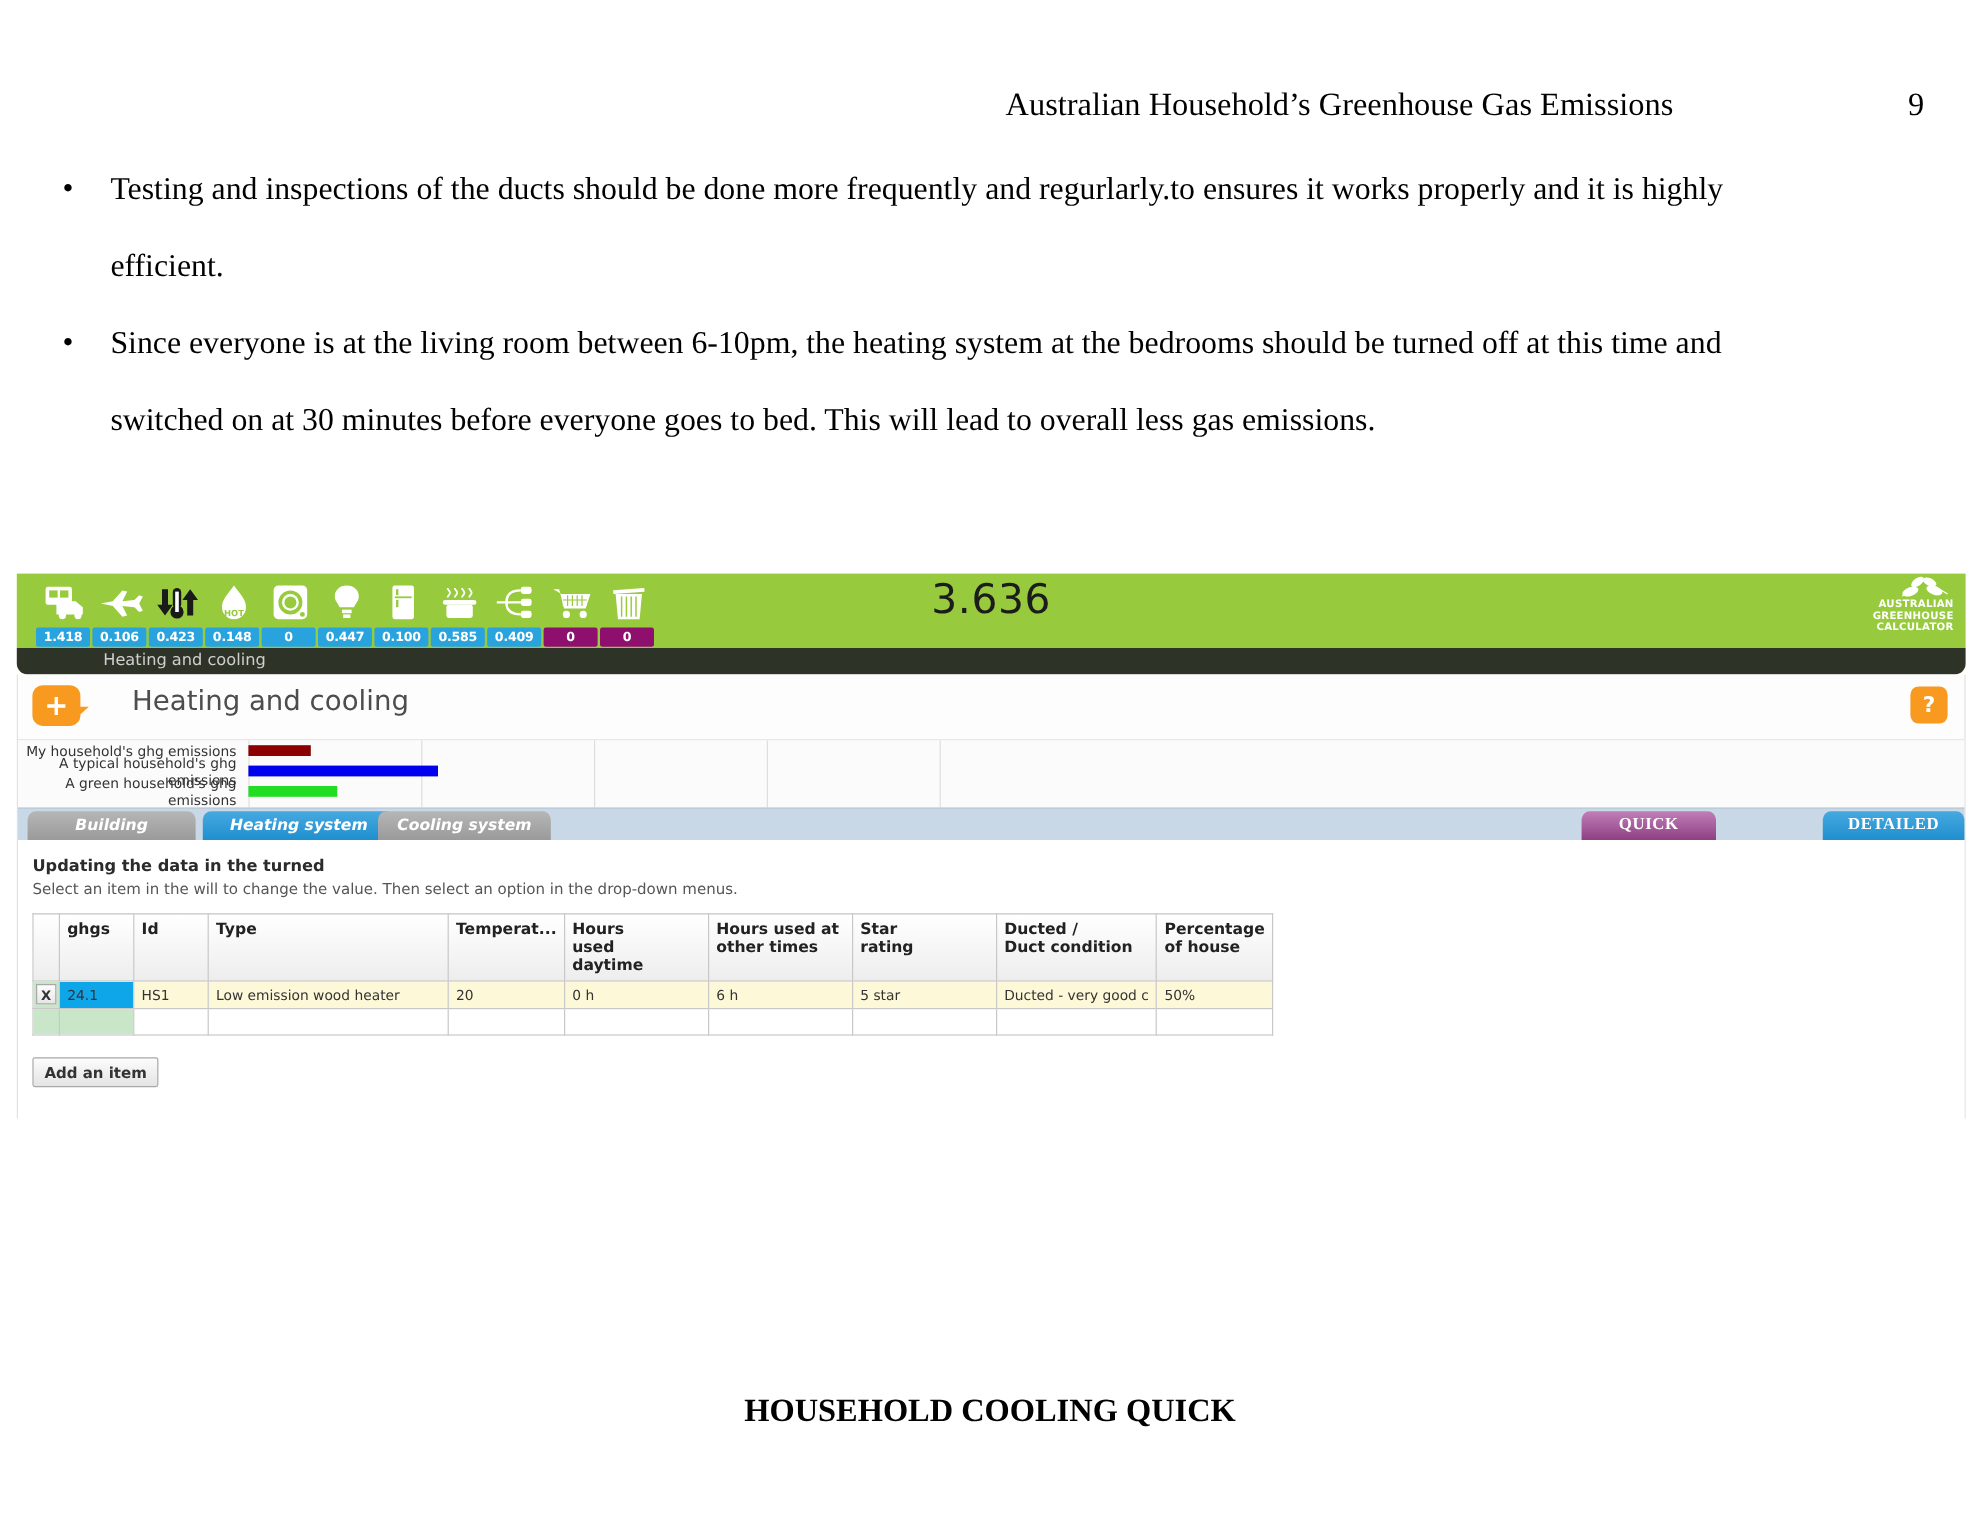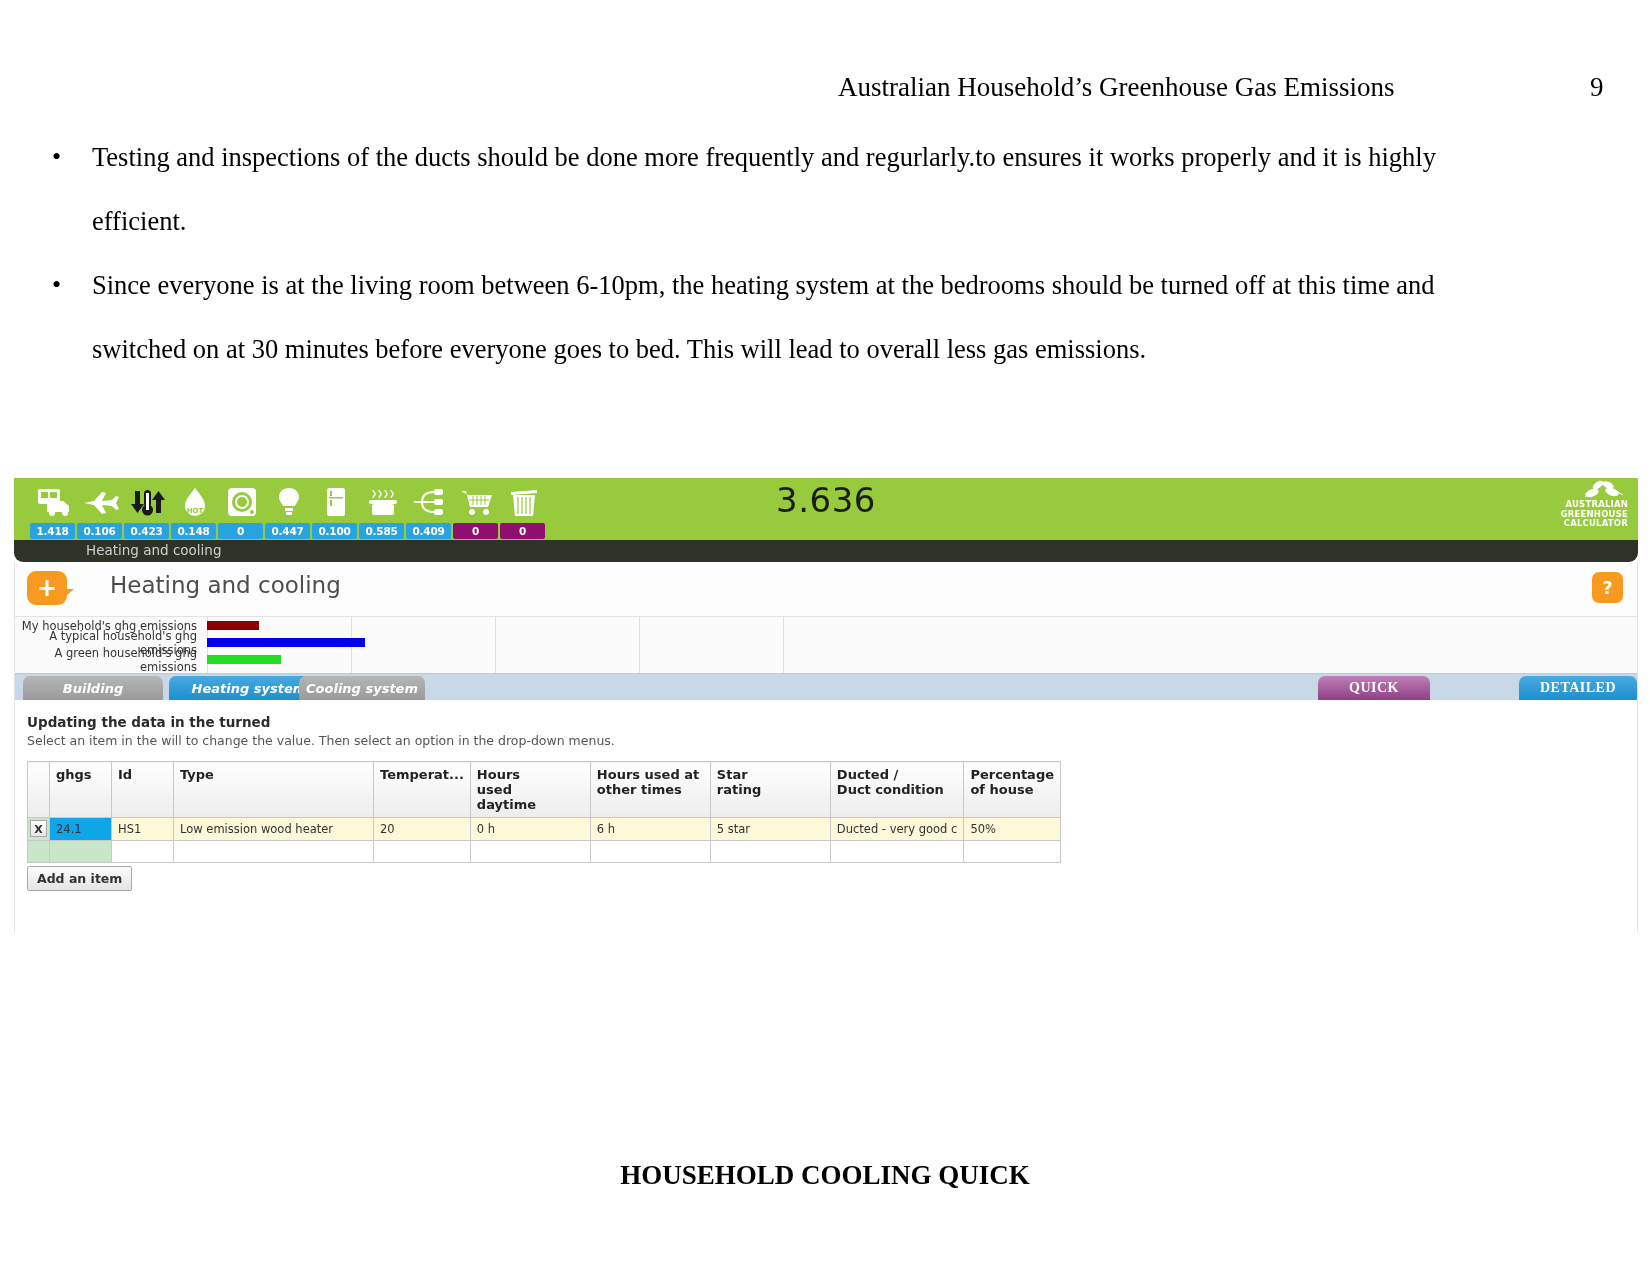--- a/index.html
+++ b/index.html
@@ -400,21 +400,21 @@
     background: linear-gradient(#fefefe, #e6e6e6);
     border: 1px solid #a8a8a8;
     font-size: 11px;
     font-weight: bold;
     line-height: 17px;
     color: #333;
     text-align: center;
     box-sizing: border-box;
   }
   .add-btn {
-    margin-top: 3px;
+    margin-top: 18px;
     display: inline-block;
     background: linear-gradient(#fcfcfc, #e4e4e4);
     border: 1px solid #a9a9a9;
     border-radius: 2px;
     font-family: "DejaVu Sans", sans-serif;
     font-size: 12.5px;
     font-weight: bold;
     color: #333333;
     padding: 4px 9px;
   }
@@ -633,21 +633,21 @@
       </div>
       <div class="legend-row">
         <div class="legend-label">A green household's ghg emissions</div>
         <div class="legend-bar" style="width:74px;background:#22dd22"></div>
       </div>
     </div>
 
     <div class="tabs-row">
       <div class="tab" style="left:8px;width:140px">Building</div>
       <div class="tab active" style="left:154px;width:160px">Heating system</div>
-      <div class="tab" style="left:284px;width:126px">Cooling system</div>
+      <div class="tab" style="left:300px;width:144px">Cooling system</div>
       <div class="tab quick" style="right:207px;width:112px">QUICK</div>
       <div class="tab detailed" style="right:0px;width:118px">DETAILED</div>
     </div>
 
     <div class="content">
       <div class="instr-title">Updating the data in the turned</div>
       <div class="instr-sub">Select an item in the will to change the value. Then select an option in the drop-down menus.</div>
 
       <table class="dt">
         <thead>

